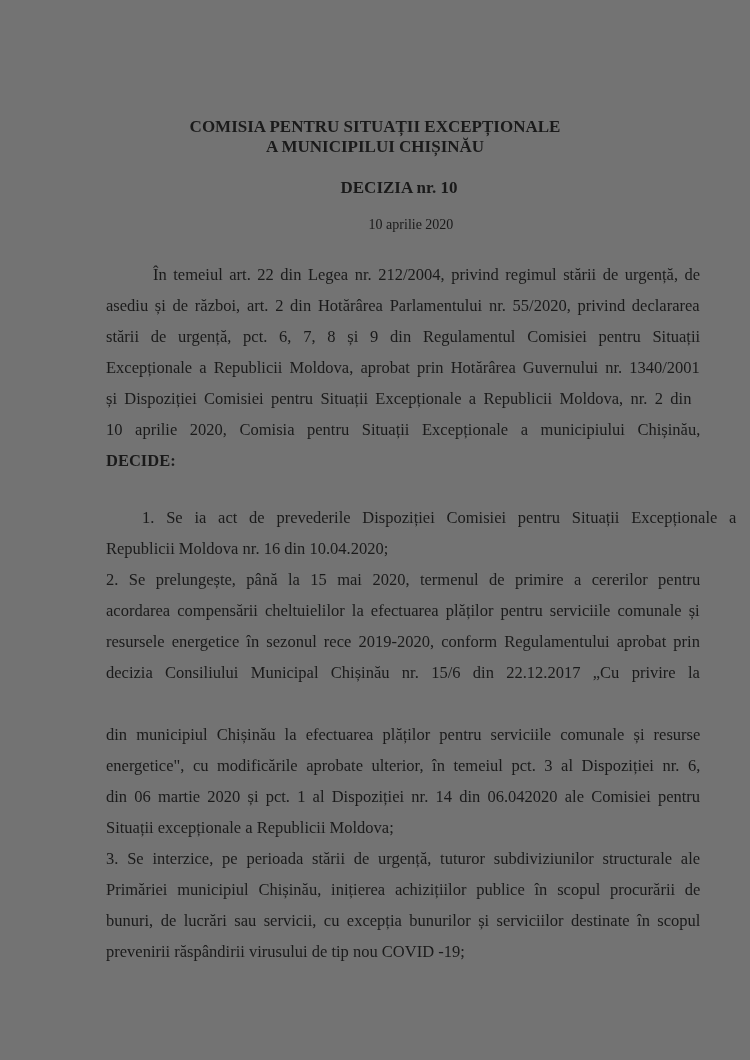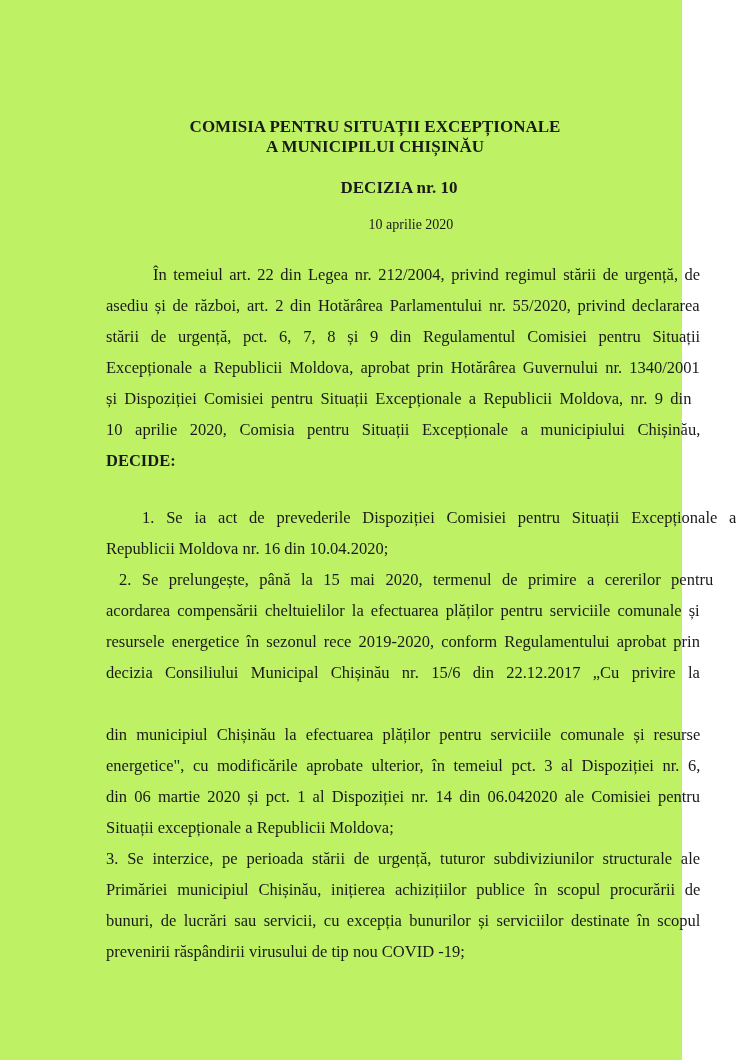--- a/index.html
+++ b/index.html
@@ -1,18 +1,18 @@
 <!DOCTYPE html>
 <html><head>
 <meta charset="utf-8">
 <style>
   html, body { margin: 0; padding: 0; background: #ffffff; }
   body { width: 750px; height: 1060px; position: relative; overflow: hidden;
          font-family: "Liberation Serif", "DejaVu Serif", serif; color: #1a1a1a; }
-  .page { position: absolute; left: 0; top: 0; width: 682px; height: 1060px; background: #bef264; }
+  .page { position: absolute; left: 0; top: 0; width: 750px; height: 1060px; background: #737373; }
   .head { position: absolute; left: 0; width: 750px; text-align: center; font-weight: bold; }
   .h1 { font-size: 17px; line-height: 20px; }
   .h-decizia { font-size: 17px; }
   .date { position: absolute; left: 0; width: 750px; text-align: center; font-size: 14px; }
   .line { position: absolute; left: 106px; width: 594px; font-size: 16.5px; line-height: 20px;
           white-space: nowrap; text-align: justify; text-align-last: justify; }
   .line.last { text-align-last: left; }
   .line.indent { left: 153px; width: 547px; }
   .bold { font-weight: bold; }
 </style>
@@ -23,28 +23,28 @@
 
   <div class="head h1" style="top:117px;">COMISIA PENTRU SITUAȚII EXCEPȚIONALE</div>
   <div class="head h1" style="top:137px;">A MUNICIPILUI CHIȘINĂU</div>
   <div class="head h-decizia" style="top:178px;padding-left:24px;">DECIZIA nr. 10</div>
   <div class="date" style="top:217px;margin-left:36px;">10 aprilie 2020</div>
 
   <div class="line indent" style="top: 265px; white-space: nowrap; word-spacing: 2.38462px; text-align: center; text-align-last: left;">În temeiul art. 22 din Legea nr. 212/2004, privind regimul stării de urgență, de</div>
   <div class="line" style="top: 296px; white-space: nowrap; word-spacing: 2.58333px; text-align: left; text-align-last: left;">asediu și de război, art. 2 din Hotărârea Parlamentului nr. 55/2020, privind declararea</div>
   <div class="line" style="top: 327px; white-space: nowrap; word-spacing: 7.61538px; text-align: left; text-align-last: left;">stării de urgență, pct. 6, 7, 8 și 9 din Regulamentul Comisiei pentru Situații</div>
   <div class="line" style="top: 358px; white-space: nowrap; word-spacing: 3px; text-align: left; text-align-last: left;">Excepționale a Republicii Moldova, aprobat prin Hotărârea Guvernului nr. 1340/2001</div>
-  <div class="line" style="top: 389px; white-space: nowrap; word-spacing: 3.18182px; text-align: left; text-align-last: left;">și Dispoziției Comisiei pentru Situații Excepționale a Republicii Moldova, nr. 9 din</div>
+  <div class="line" style="top: 389px; white-space: nowrap; word-spacing: 3.18182px; text-align: left; text-align-last: left;">și Dispoziției Comisiei pentru Situații Excepționale a Republicii Moldova, nr. 2 din</div>
   <div class="line" style="top: 420px; white-space: nowrap; word-spacing: 8.44444px; text-align: left; text-align-last: left;">10 aprilie 2020, Comisia pentru Situații Excepționale a municipiului Chișinău,</div>
   <div class="line last bold" style="top:451px;">DECIDE:</div>
 
   <div class="line" style="top: 508px; white-space: nowrap; word-spacing: 7.63636px; text-align: left; text-align-last: left; margin-left: 36px;">1. Se ia act de prevederile Dispoziției Comisiei pentru Situații Excepționale a</div>
   <div class="line last" style="top:539px;">Republicii Moldova nr. 16 din 10.04.2020;</div>
 
-  <div class="line" style="top: 570px; white-space: nowrap; word-spacing: 6.30769px; text-align: left; text-align-last: left; margin-left: 13px;">2. Se prelungește, până la 15 mai 2020, termenul de primire a cererilor pentru</div>
+  <div class="line" style="top: 570px; white-space: nowrap; word-spacing: 6.30769px; text-align: left; text-align-last: left;">2. Se prelungește, până la 15 mai 2020, termenul de primire a cererilor pentru</div>
   <div class="line" style="top: 601px; white-space: nowrap; word-spacing: 3px; text-align: left; text-align-last: left;">acordarea compensării cheltuielilor la efectuarea plăților pentru serviciile comunale și</div>
   <div class="line" style="top: 632px; white-space: nowrap; word-spacing: 3px; text-align: left; text-align-last: left;">resursele energetice în sezonul rece 2019-2020, conform Regulamentului aprobat prin</div>
   <div class="line" style="top: 663px; white-space: nowrap; word-spacing: 8.2px; text-align: left; text-align-last: left;">decizia Consiliului Municipal Chișinău nr. 15/6 din 22.12.2017 „Cu privire la</div>
   <div class="line" style="top: 725px; white-space: nowrap; word-spacing: 5px; text-align: left; text-align-last: left;">din municipiul Chișinău la efectuarea plăților pentru serviciile comunale și resurse</div>
   <div class="line" style="top: 756px; white-space: nowrap; word-spacing: 4.41667px; text-align: left; text-align-last: left;">energetice", cu modificările aprobate ulterior, în temeiul pct. 3 al Dispoziției nr. 6,</div>
   <div class="line" style="top: 787px; white-space: nowrap; word-spacing: 3.06667px; text-align: left; text-align-last: left;">din 06 martie 2020 și pct. 1 al Dispoziției nr. 14 din 06.042020 ale Comisiei pentru</div>
   <div class="line last" style="top:818px;">Situații excepționale a Republicii Moldova;</div>
 
   <div class="line" style="top: 849px; white-space: nowrap; word-spacing: 4.63636px; text-align: center; text-align-last: left;">3. Se interzice, pe perioada stării de urgență, tuturor subdiviziunilor structurale ale</div>
   <div class="line" style="top: 880px; white-space: nowrap; word-spacing: 5.66667px; text-align: left; text-align-last: left;">Primăriei municipiul Chișinău, inițierea achizițiilor publice în scopul procurării de</div>

